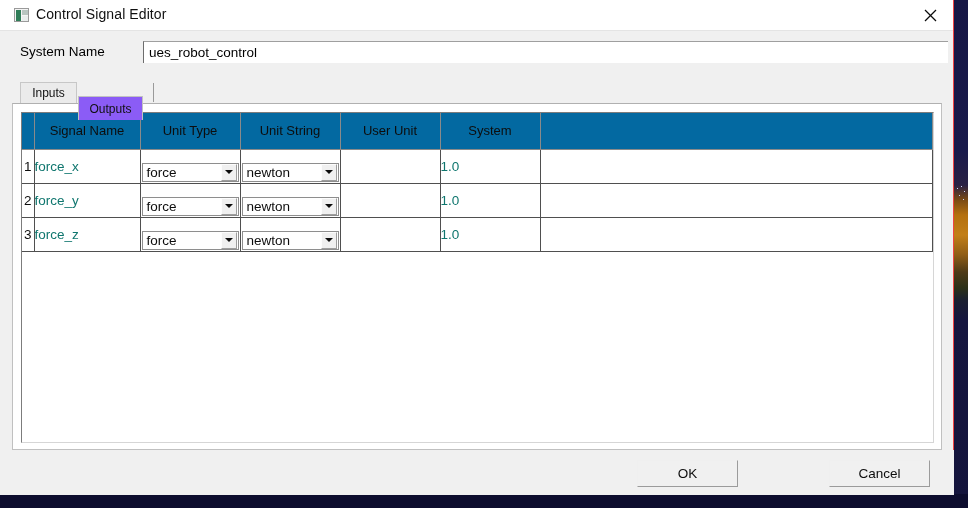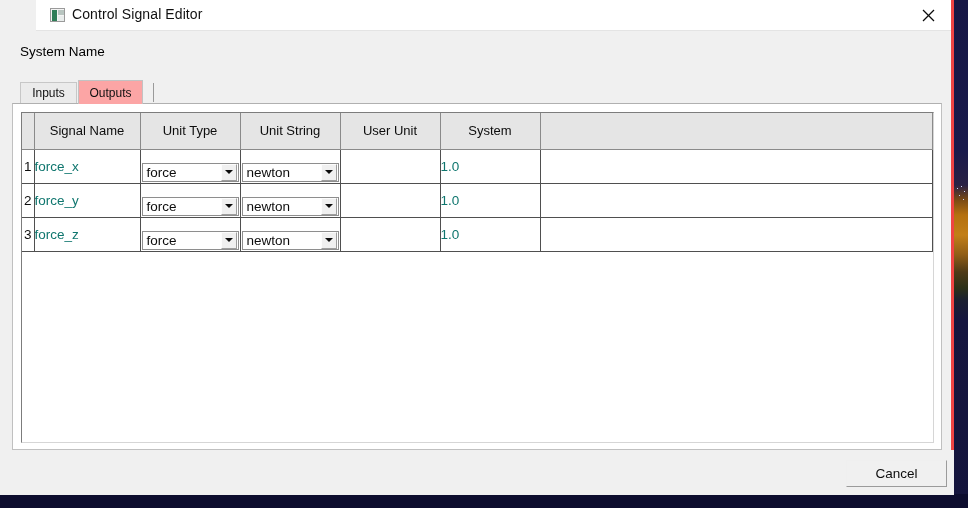--- a/index.html
+++ b/index.html
@@ -65,24 +65,23 @@
   }
 
   
   #dialog {
     position: absolute;
     left: 0;
     top: 0;
     width: 954px;
     height: 495px;
     background: #f0f0f0;
-    border-right: 3px solid #ef4444;
+    border-right: 1px solid #ef4444;
     border-bottom: 1px solid #6f6f6f;
     box-sizing: border-box;
-    padding-left: 36px;
   }
 
   
   #titlebar {
     position: relative;
     height: 30px;
     background: #ffffff;
     border-bottom: 1px solid #e4e4e4;
   }
   #title-icon {
@@ -182,23 +181,23 @@
     border: 1px solid #c7c7c7;
     border-bottom: none;
     display: flex;
     align-items: center;
     justify-content: center;
     font-size: 12px;
     color: #101010;
     cursor: default;
   }
   .tab.active {
-    top: 0px;
+    top: 16px;
     height: 24px;
-    background: #fca5a5;
+    background: #8b5cf6;
     border: 1px solid #c2c2c2;
     border-bottom: none;
     z-index: 3;
   }
   #tab-inputs { left: 8px; width: 57px; }
   #tab-outputs { left: 66px; width: 65px; }
   #tab-caret {
     position: absolute;
     left: 141px;
     top: 3px;
@@ -235,21 +234,21 @@
   }
 
   
   table.grid {
     border-collapse: collapse;
     table-layout: fixed;
     width: 911px;
   }
   table.grid th {
     height: 36px;
-    background: #e5e5e5;
+    background: #0369a1;
     border-right: 1px solid #8a8a8a;
     border-bottom: 1px solid #8a8a8a;
     font-weight: normal;
     font-size: 13px;
     color: #0d0d0d;
     text-align: center;
     padding: 0;
     box-sizing: border-box;
   }
   th.corner {
@@ -350,21 +349,21 @@
     box-sizing: border-box;
     display: flex;
     align-items: center;
     justify-content: center;
     font-size: 13.5px;
     color: #0d0d0d;
     cursor: default;
   }
   #btn-ok { left: 637px; width: 101px; }
   #btn-apply { left: 741px; width: 101px; }
-  #btn-cancel { left: 846px; width: 101px; }
+  #btn-cancel { left: 829px; width: 101px; }
 </style>
 </head>
 <body>
 
 <div id="desktop">
   <div id="wallpaper-strip">
     <div id="wallpaper-stars">
       <i style="left:1px;top:2px"></i>
       <i style="left:5px;top:0px"></i>
       <i style="left:8px;top:5px"></i>
@@ -387,20 +386,21 @@
     <div id="close-button">
       <svg width="13" height="13" viewBox="0 0 13 13" aria-hidden="true">
         <line x1="1" y1="1" x2="12" y2="12" stroke="#0b0b0b" stroke-width="1.3"></line>
         <line x1="12" y1="1" x2="1" y2="12" stroke="#0b0b0b" stroke-width="1.3"></line>
       </svg>
     </div>
   </div>
 
   <div id="sysname-row">
     <div id="sysname-label">System Name</div>
+    <input id="sysname-input" type="text" value="ues_robot_control" style="">
   </div>
 
   <div id="tabstrip">
     <div class="tab" id="tab-inputs">
       <span>Inputs</span>
     </div>
     <div class="tab active" id="tab-outputs">
       <span>Outputs</span>
     </div>
     <div id="tab-caret"></div>
@@ -501,18 +501,21 @@
             <td class="empty-cell text-cell"></td>
             <td class="text-cell">1.0</td>
             <td class="blank"></td>
           </tr>
         </tbody>
       </table>
     </div>
   </div>
 
   <div id="footer">
+    <div class="btn" id="btn-ok">
+      <span>OK</span>
+    </div>
     <div class="btn" id="btn-cancel">
       <span>Cancel</span>
     </div>
   </div>
 
 </div>
 
 </body></html>

